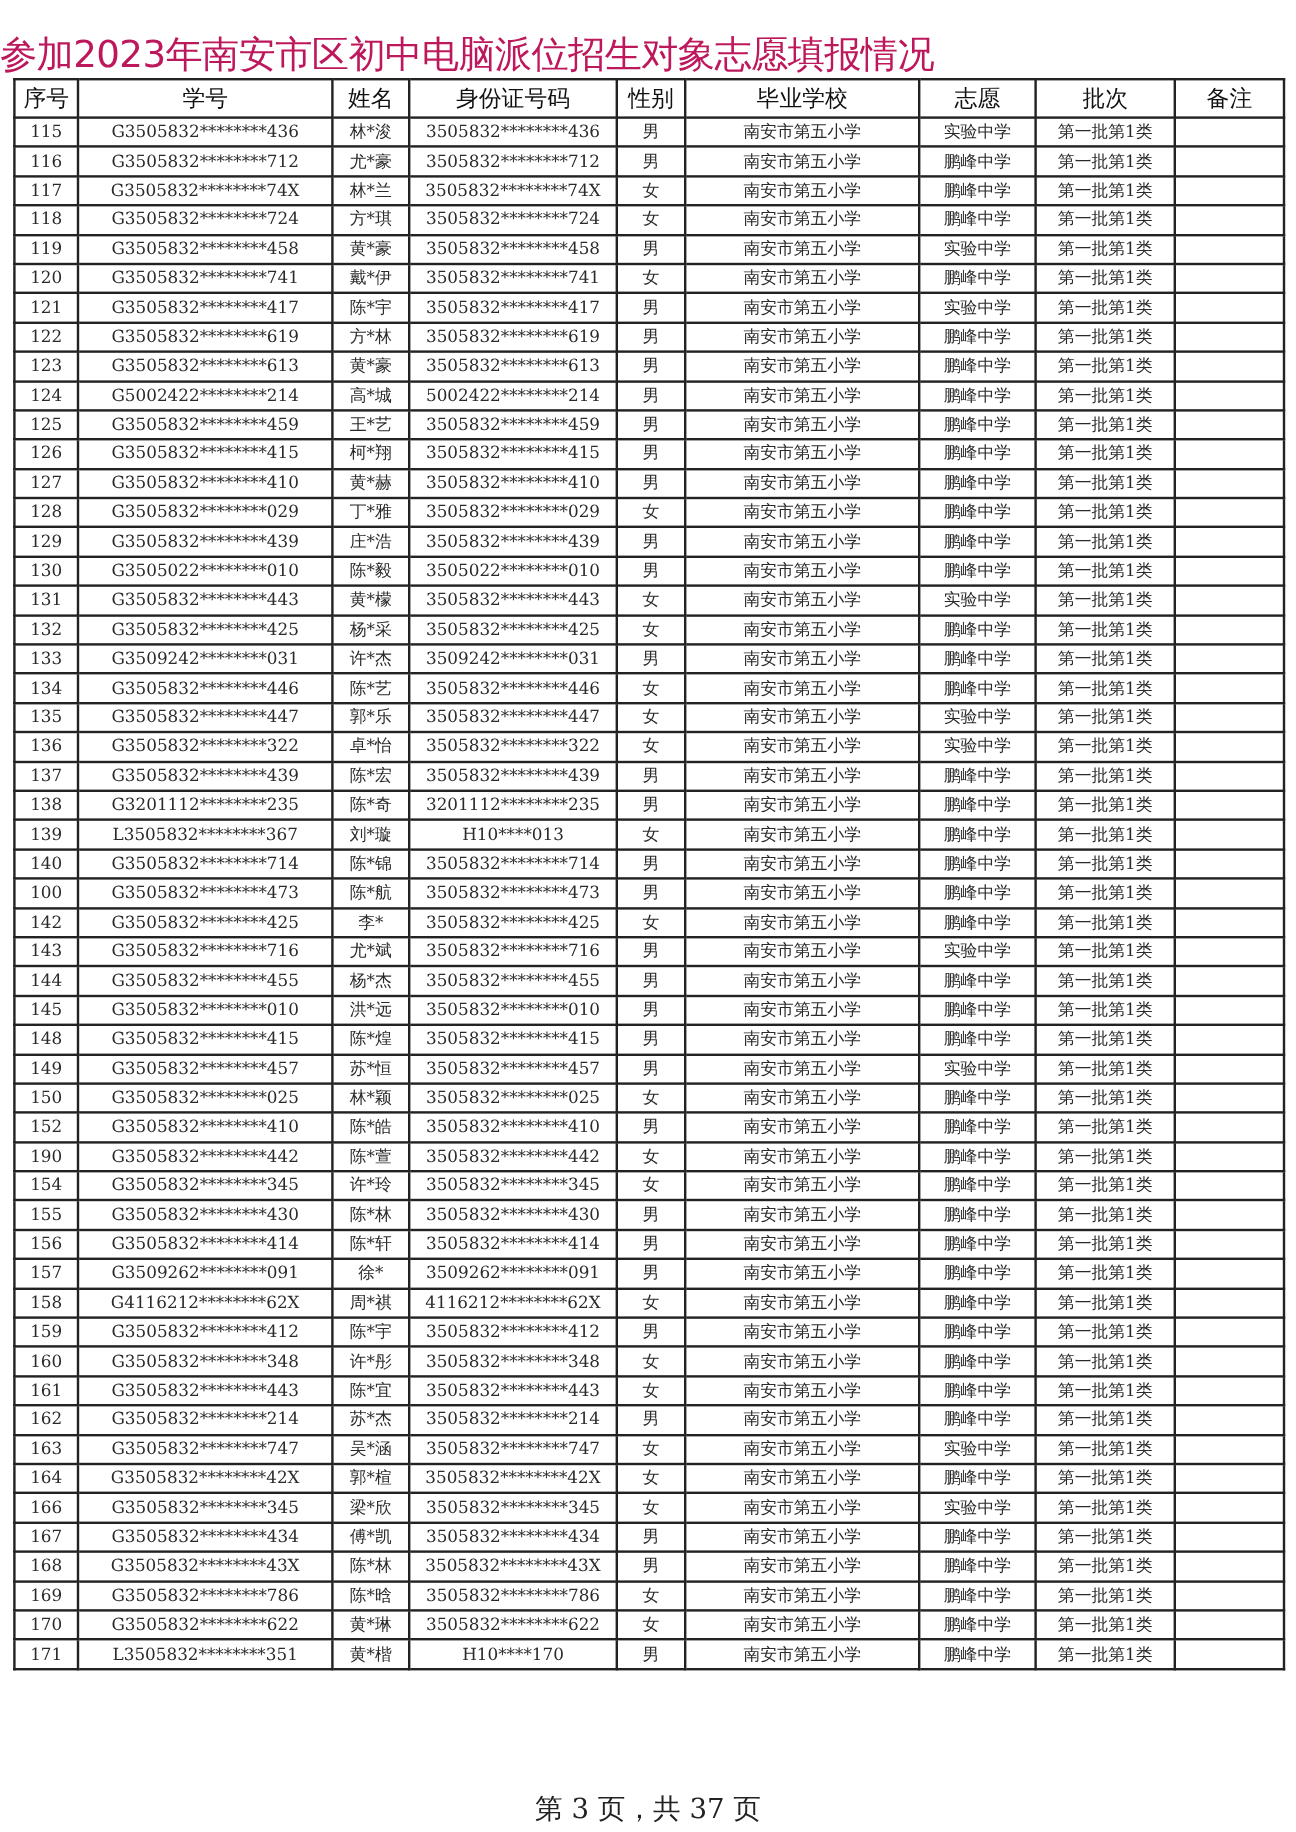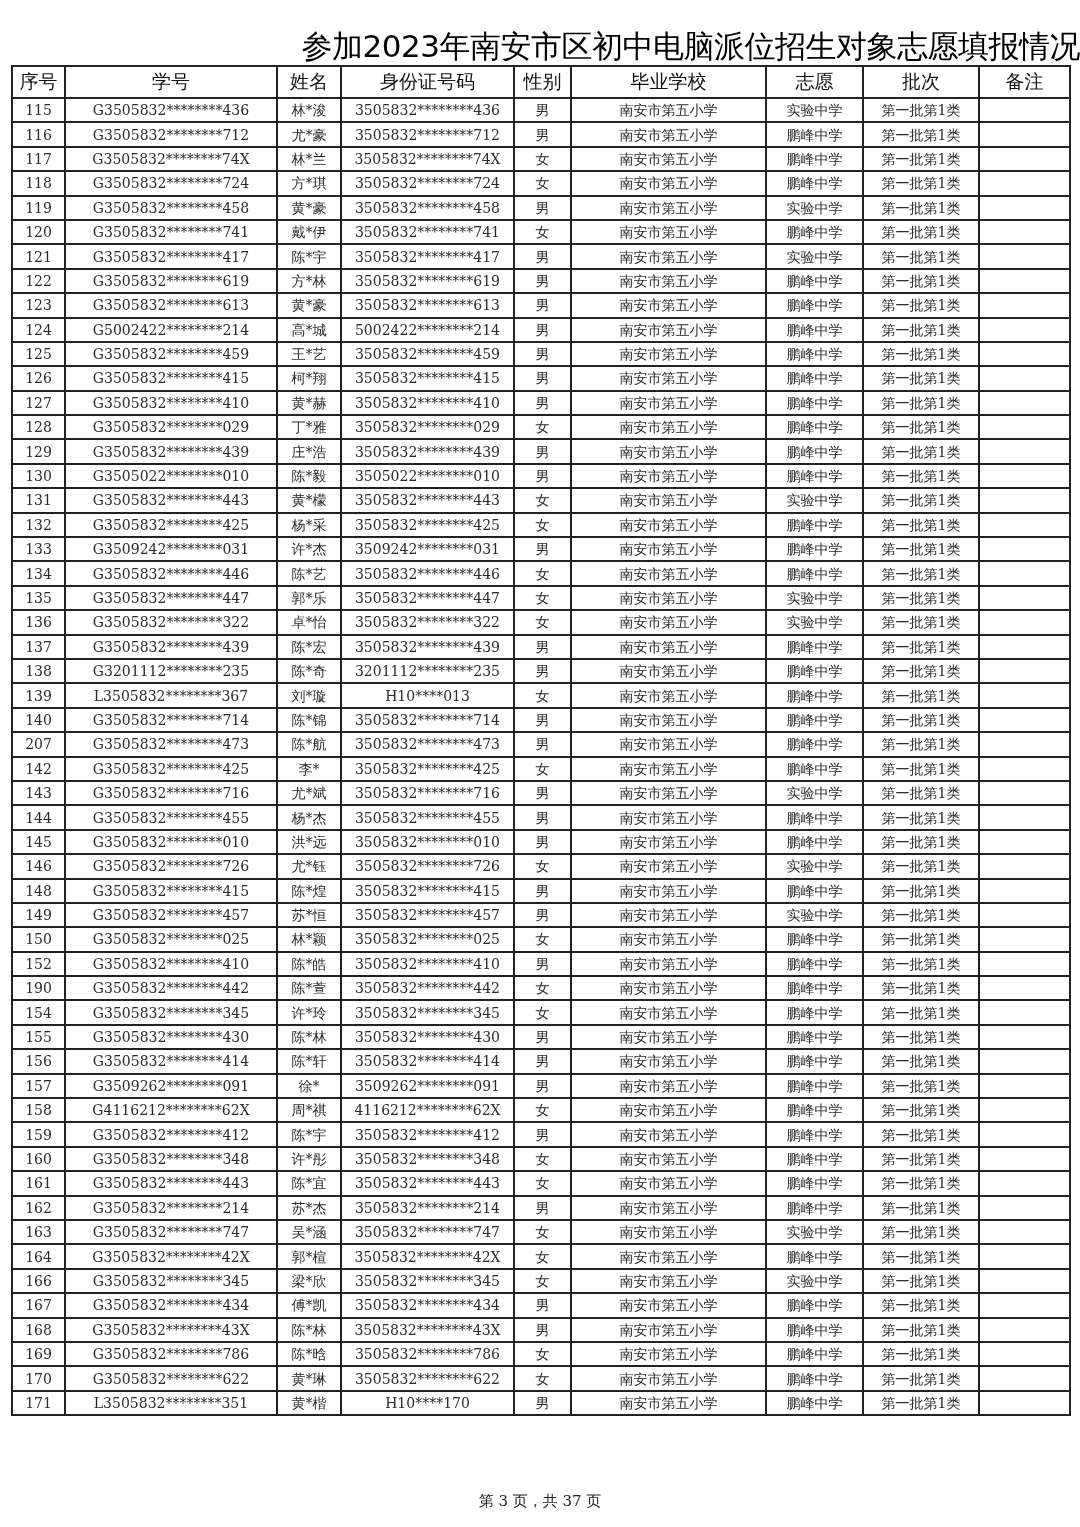--- a/index.html
+++ b/index.html
@@ -1,30 +1,30 @@
 <!DOCTYPE html>
 <html><head>
 <meta charset="utf-8">
 <style>
   html, body { margin: 0; padding: 0; background: #ffffff; }
   body { width: 1080px; height: 1527px; position: relative; overflow: hidden;
          font-family: "DejaVu Serif", "Liberation Serif", serif; color: #1a1a1a; }
-  .title { position: absolute; top: 26px; left: 0; width: 1080px; text-align: right;
+  .title { position: absolute; top: 26px; left: 0; width: 1080px; text-align: left;
            font-family: "DejaVu Sans", "Liberation Sans", sans-serif;
-           font-size: 31px; line-height: 40px; color: #000000; letter-spacing: -0.5px; }
+           font-size: 31px; line-height: 40px; color: #be185d; letter-spacing: -0.5px; }
   table.roster { position: absolute; top: 65px; left: 11px; width: 1058px;
                  border-collapse: collapse; table-layout: fixed;
                  border: 2px solid #222; }
   table.roster th, table.roster td { border: 2px solid #222; text-align: center;
                  padding: 0; overflow: hidden; white-space: nowrap; }
   table.roster th { height: 30px; font-size: 19px; font-weight: normal; color: #111; }
   table.roster td { height: 22.4px; font-size: 14px; line-height: 20px; color: #2a2a2a; }
   td.name { font-size: 15px; }
   .footer { position: absolute; top: 1492px; left: 0; width: 1080px; text-align: center;
-            font-size: 15px; color: #222; }
+            font-size: 23px; color: #222; }
 </style>
 </head>
 <body>
 
 <div class="title">参加2023年南安市区初中电脑派位招生对象志愿填报情况</div>
 
 <table class="roster">
   <colgroup>
     <col style="width:53px">
     <col style="width:212px">
@@ -330,21 +330,21 @@
         <td>G3505832********714</td>
         <td class="name">陈*锦</td>
         <td>3505832********714</td>
         <td>男</td>
         <td>南安市第五小学</td>
         <td>鹏峰中学</td>
         <td>第一批第1类</td>
         <td></td>
       </tr>
       <tr>
-        <td>207</td>
+        <td>100</td>
         <td>G3505832********473</td>
         <td class="name">陈*航</td>
         <td>3505832********473</td>
         <td>男</td>
         <td>南安市第五小学</td>
         <td>鹏峰中学</td>
         <td>第一批第1类</td>
         <td></td>
       </tr>
       <tr>
@@ -381,31 +381,20 @@
         <td></td>
       </tr>
       <tr>
         <td>145</td>
         <td>G3505832********010</td>
         <td class="name">洪*远</td>
         <td>3505832********010</td>
         <td>男</td>
         <td>南安市第五小学</td>
         <td>鹏峰中学</td>
-        <td>第一批第1类</td>
-        <td></td>
-      </tr>
-      <tr>
-        <td>146</td>
-        <td>G3505832********726</td>
-        <td class="name">尤*钰</td>
-        <td>3505832********726</td>
-        <td>女</td>
-        <td>南安市第五小学</td>
-        <td>实验中学</td>
         <td>第一批第1类</td>
         <td></td>
       </tr>
       <tr>
         <td>148</td>
         <td>G3505832********415</td>
         <td class="name">陈*煌</td>
         <td>3505832********415</td>
         <td>男</td>
         <td>南安市第五小学</td>

